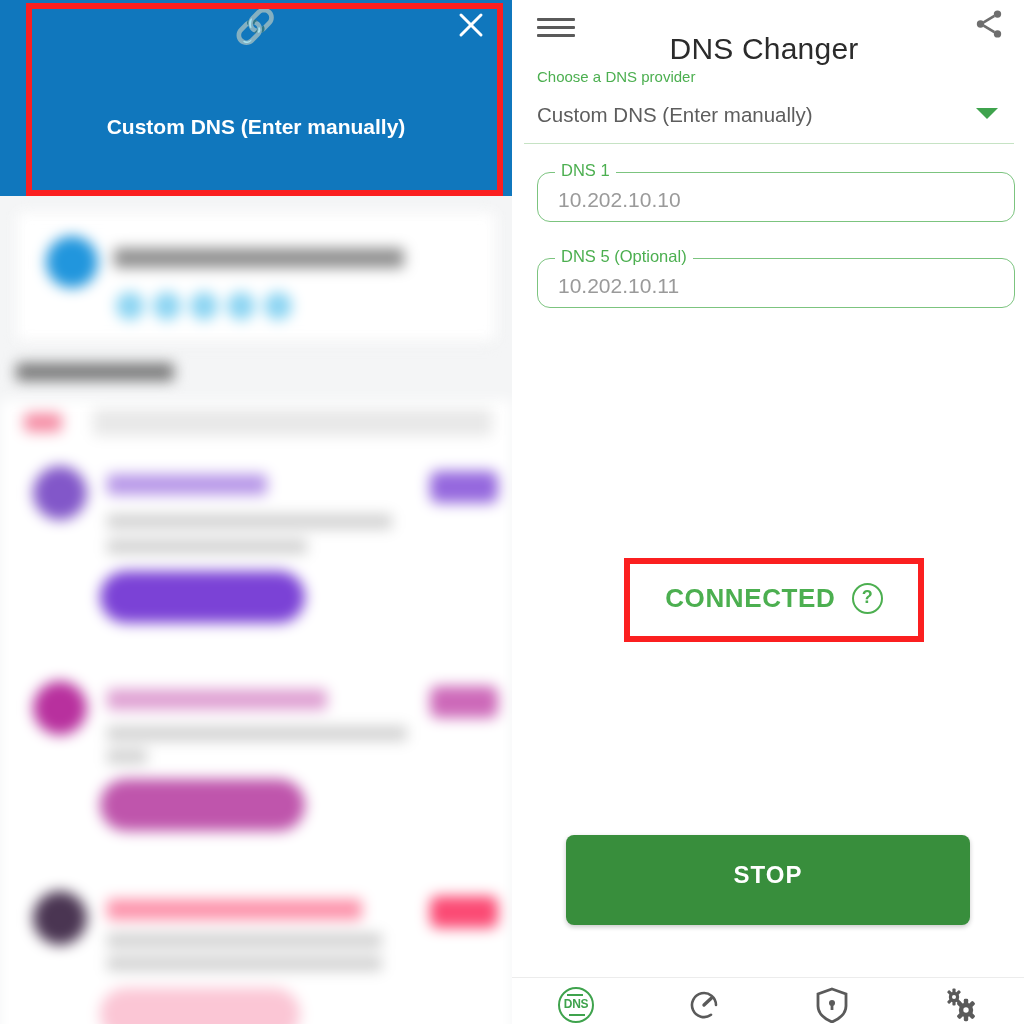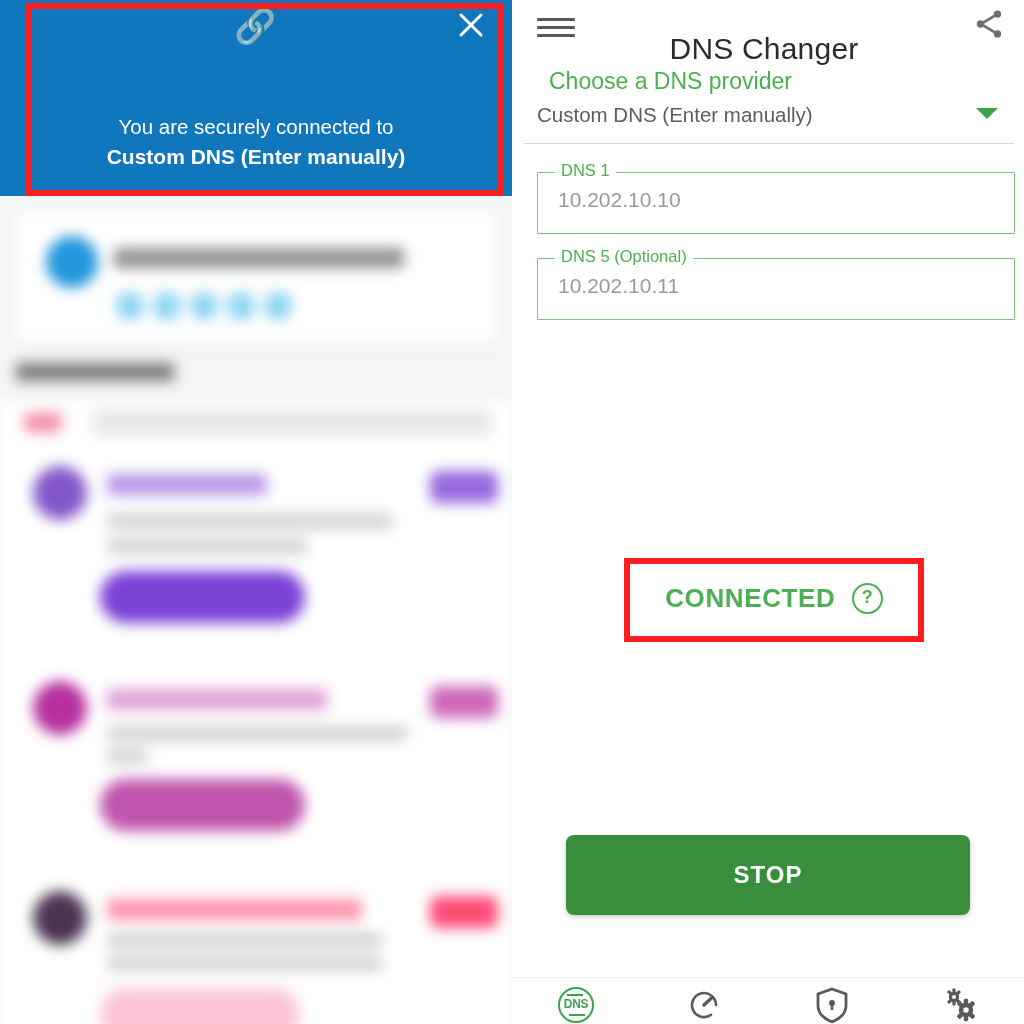--- a/index.html
+++ b/index.html
@@ -269,23 +269,23 @@
   .share-icon {
     position: absolute;
     right: 18px;
     top: 7px;
     width: 34px;
     height: 34px;
   }
 
   .provider-label {
     position: absolute;
-    left: 37px;
+    left: 25px;
     top: 68px;
-    font-size: 23px;
+    font-size: 15px;
     color: #4caf50;
   }
   .provider-value {
     position: absolute;
     left: 25px;
     top: 103px;
     font-size: 20.5px;
     color: #5d5d5d;
   }
   .provider-chevron {
@@ -303,23 +303,23 @@
     right: 10px;
     top: 143px;
     height: 1px;
     background: #c6e3c4;
   }
 
   .field {
     position: absolute;
     left: 25px;
     width: 478px;
-    height: 62px;
+    height: 50px;
     border: 1.6px solid #7cc47f;
-    border-radius: 1px;
+    border-radius: 13px;
     box-sizing: border-box;
   }
   .field-legend {
     position: absolute;
     left: 17px;
     top: -12px;
     background: #ffffff;
     padding: 0 6px;
     font-size: 16.5px;
     color: #4caf50;
@@ -396,21 +396,21 @@
     box-sizing: border-box;
     z-index: 9;
     pointer-events: none;
   }
 
   .stop-button {
     position: absolute;
     left: 54px;
     top: 15px;
     width: 404px;
-    height: 80px;
+    height: 90px;
     background: #388e3c;
     border-radius: 8px;
     color: #ffffff;
     font-size: 24px;
     font-weight: bold;
     letter-spacing: 1px;
     line-height: 80px;
     text-align: center;
     box-shadow: 0 2px 5px rgba(0,0,0,0.22);
   }
@@ -523,21 +523,20 @@
 
     <div class="success-banner">
       <div class="banner-link-icon">🔗</div>
       <div class="banner-close">
         <svg width="34" height="34" viewBox="0 0 34 34">
           <line x1="7" y1="7" x2="27" y2="27" stroke="#ffffff" stroke-width="3" stroke-linecap="round"></line>
           <line x1="27" y1="7" x2="7" y2="27" stroke="#ffffff" stroke-width="3" stroke-linecap="round"></line>
         </svg>
       </div>
       <div class="banner-sub">
-        <span>You are securely connected to</span>
         <span class="strong">Custom DNS (Enter manually)</span>
       </div>
     </div>
 
     <div class="anno-banner"></div>
   </div>
 
   <div class="right-panel">
 
     <div class="app-header">

